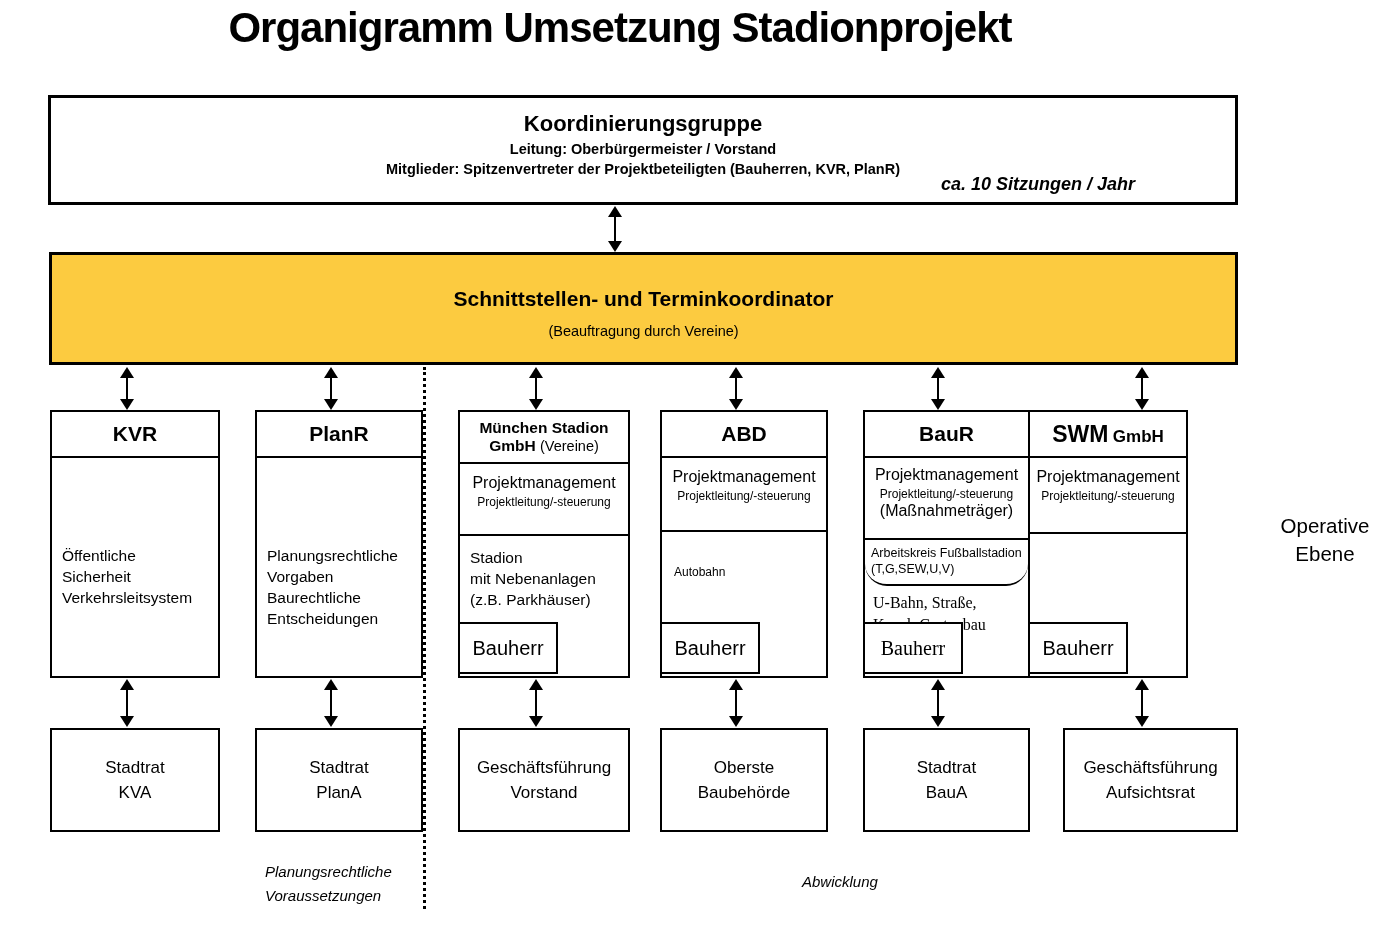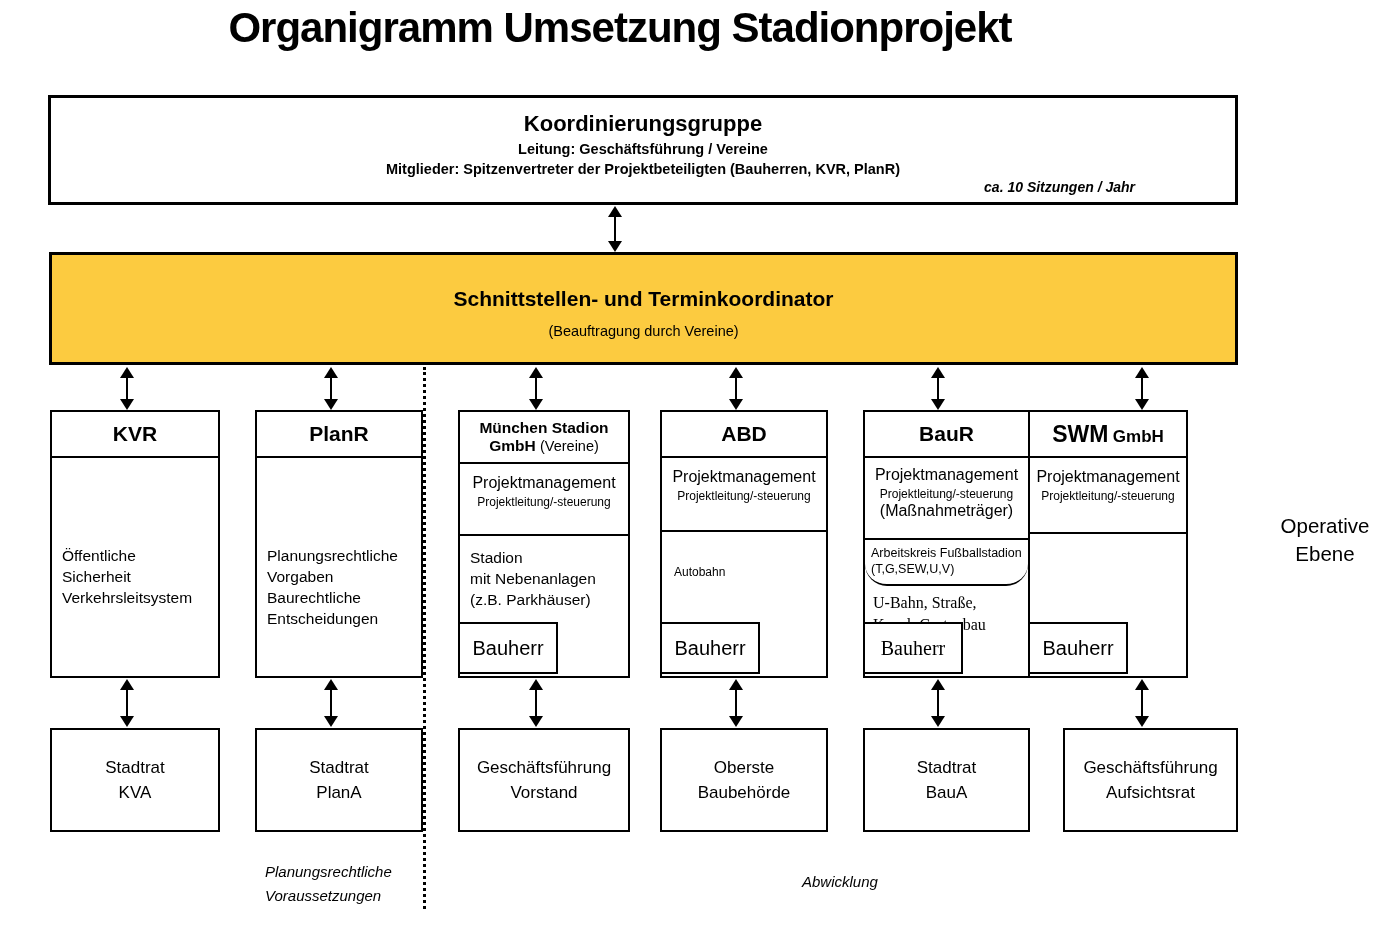--- a/index.html
+++ b/index.html
@@ -24,21 +24,21 @@
     position:absolute;left:0;top:4px;width:1240px;
     text-align:center;
     font-size:42px;font-weight:bold;letter-spacing:-1px;
   }
   
   .kg{left:40px;top:95px;width:1190px;height:110px;text-align:center;border-width:3px;}
   .kg-title{font-size:22px;font-weight:bold;margin-top:13px;}
   .kg-line{font-size:14.5px;font-weight:bold;margin-top:4px;}
   .kg-note{
     position:absolute;right:100px;bottom:7px;
-    font-size:14px;font-style:italic;font-weight:bold;
+    font-size:18px;font-style:italic;font-weight:bold;
   }
   
   .coord{
     left:41px;top:252px;width:1189px;height:113px;
     background:#FCCB40;text-align:center;border-width:3px;
   }
   .coord-title{font-size:21px;font-weight:bold;margin-top:32px;}
   .coord-sub{font-size:14.5px;margin-top:12px;}
   
   .arrow{position:absolute;width:16px;}
@@ -90,21 +90,21 @@
 </style>
 </head>
 <body>
 
 <div class="page">
 
   <div class="page-title">Organigramm Umsetzung Stadionprojekt</div>
 
   <div class="box kg">
     <div class="kg-title">Koordinierungsgruppe</div>
-    <div class="kg-line">Leitung: Geschäftsführung / Vereine</div>
+    <div class="kg-line">Leitung: Oberbürgermeister / Vorstand</div>
     <div class="kg-line">Mitglieder: Spitzenvertreter der Projektbeteiligten (Bauherren, KVR, PlanR)</div>
     <div class="kg-note">ca. 10 Sitzungen / Jahr</div>
   </div>
 
   <div class="arrow" style="left:607px;top:206px;height:46px;">
     <div class="up"></div>
     <div class="shaft"></div>
     <div class="down"></div>
   </div>
 

